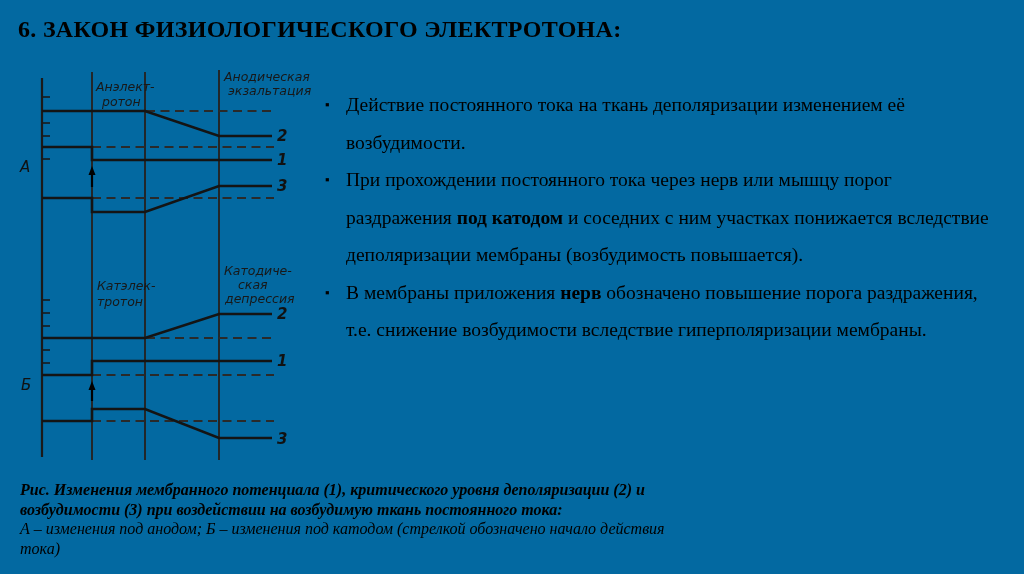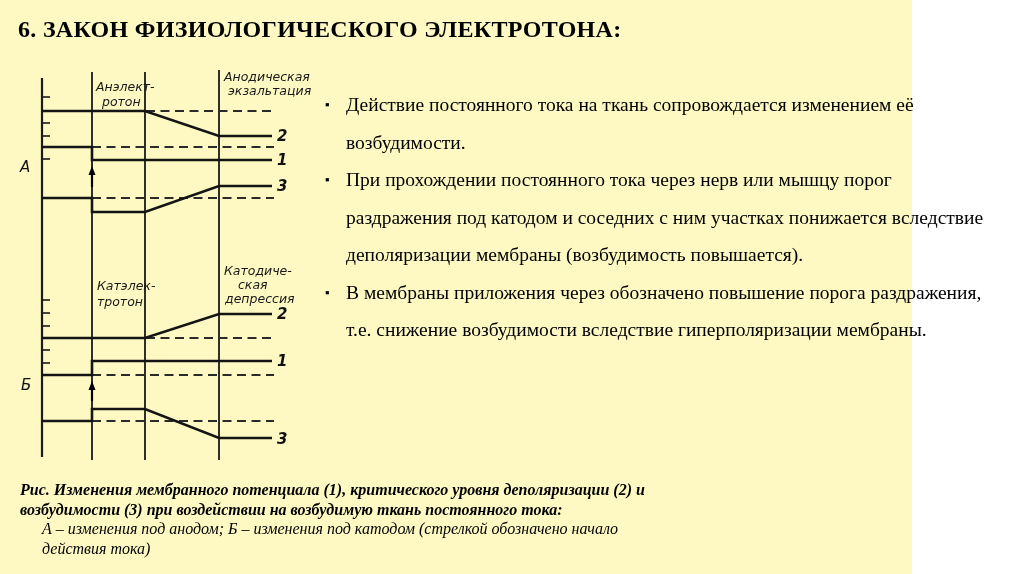--- a/index.html
+++ b/index.html
@@ -1,18 +1,18 @@
 <!DOCTYPE html>
 <html><head>
 <meta charset="utf-8">
 <style>
   * { margin:0; padding:0; box-sizing:border-box; }
   html,body { width:1024px; height:574px; background:#ffffff; overflow:hidden;
               font-family:"Liberation Serif", serif; color:#000; position:relative; }
-  .page { position:relative; width:912px; height:574px; background:#fef9c3; }
+  .page { position:relative; width:1024px; height:574px; background:#0369a1; }
 
   .title { position:absolute; left:18px; top:16px; font-size:24px; font-weight:bold;
            letter-spacing:.3px; white-space:nowrap; }
 
   .diagram { position:absolute; left:0; top:58px; width:312px; height:416px; }
   .diagram svg { display:block; }
   .d-line   { stroke:#1e1e1e; fill:none; }
   .d-curve  { stroke:#141414; stroke-width:2.6; fill:none; }
   .d-dash   { stroke:#2a2a2a; stroke-width:1.8; stroke-dasharray:9 5.5; fill:none; }
   .d-vert   { stroke:#242424; stroke-width:1.9; }
@@ -20,25 +20,25 @@
   .d-tick   { stroke:#1a1a1a; stroke-width:1.6; }
   .d-arrow  { stroke:#000; stroke-width:2.2; }
   .d-lab    { font-family:"DejaVu Sans", sans-serif; font-style:italic; font-size:12.5px; fill:#181818; }
   .d-sec    { font-family:"DejaVu Sans", sans-serif; font-style:italic; font-size:15px; fill:#111; }
   .d-num    { font-family:"DejaVu Sans", sans-serif; font-style:italic; font-weight:bold; font-size:15px; fill:#111; }
 
   .bullets { position:absolute; left:325px; top:86px; width:668px; list-style:none;
              font-size:19.5px; line-height:37.5px; }
   .bullets li { position:relative; padding-left:21px; }
   .bullets .marker { position:absolute; left:0; top:0; font-size:13px; line-height:37.5px; }
-  .bullets b { font-weight:normal;text-align:center; }
+  .bullets b { font-weight:bold;text-align:center; }
 
   .caption { position:absolute; left:20px; top:480px; width:662px; font-size:16px; line-height:19.5px; }
   .caption .cap-bold   { font-weight:bold; font-style:italic; }
-  .caption .cap-normal { font-style:italic;margin-left:22px; }
+  .caption .cap-normal { font-style:italic; }
 </style>
 </head>
 <body>
 
 <div class="page">
 
   <h1 class="title">6. ЗАКОН ФИЗИОЛОГИЧЕСКОГО ЭЛЕКТРОТОНА:</h1>
 
   <div class="diagram">
     <svg width="312" height="416" viewBox="0 58 312 416">
@@ -105,23 +105,23 @@
         <text class="d-num" x="277" y="165">1</text>
         <text class="d-num" x="277" y="191">3</text>
         <text class="d-num" x="277" y="319">2</text>
         <text class="d-num" x="277" y="366">1</text>
         <text class="d-num" x="277" y="444">3</text>
       </g>
     </svg>
   </div>
 
   <ul class="bullets" id="bullet-list">
-      <li><span class="marker">▪</span><span>Действие постоянного тока на ткань сопровождается изменением её возбудимости.</span></li>
+      <li><span class="marker">▪</span><span>Действие постоянного тока на ткань деполяризации изменением её возбудимости.</span></li>
       <li><span class="marker">▪</span><span>При прохождении постоянного тока через нерв или мышцу порог раздражения </span><b>под катодом</b><span> и соседних с ним участках понижается вследствие деполяризации мембраны (возбудимость повышается).</span></li>
-      <li><span class="marker">▪</span><span>В мембраны приложения </span><b>через</b><span> обозначено повышение порога раздражения, т.е. снижение возбудимости вследствие гиперполяризации мембраны.</span></li>
+      <li><span class="marker">▪</span><span>В мембраны приложения </span><b>нерв</b><span> обозначено повышение порога раздражения, т.е. снижение возбудимости вследствие гиперполяризации мембраны.</span></li>
     </ul>
 
   <div class="caption">
     <div class="cap-bold">Рис. Изменения мембранного потенциала (1), критического уровня деполяризации (2) и возбудимости (3) при воздействии на возбудимую ткань постоянного тока:</div>
     <div class="cap-normal">А – изменения под анодом; Б – изменения под катодом (стрелкой обозначено начало действия тока)</div>
   </div>
 
 </div>
 
 </body></html>

